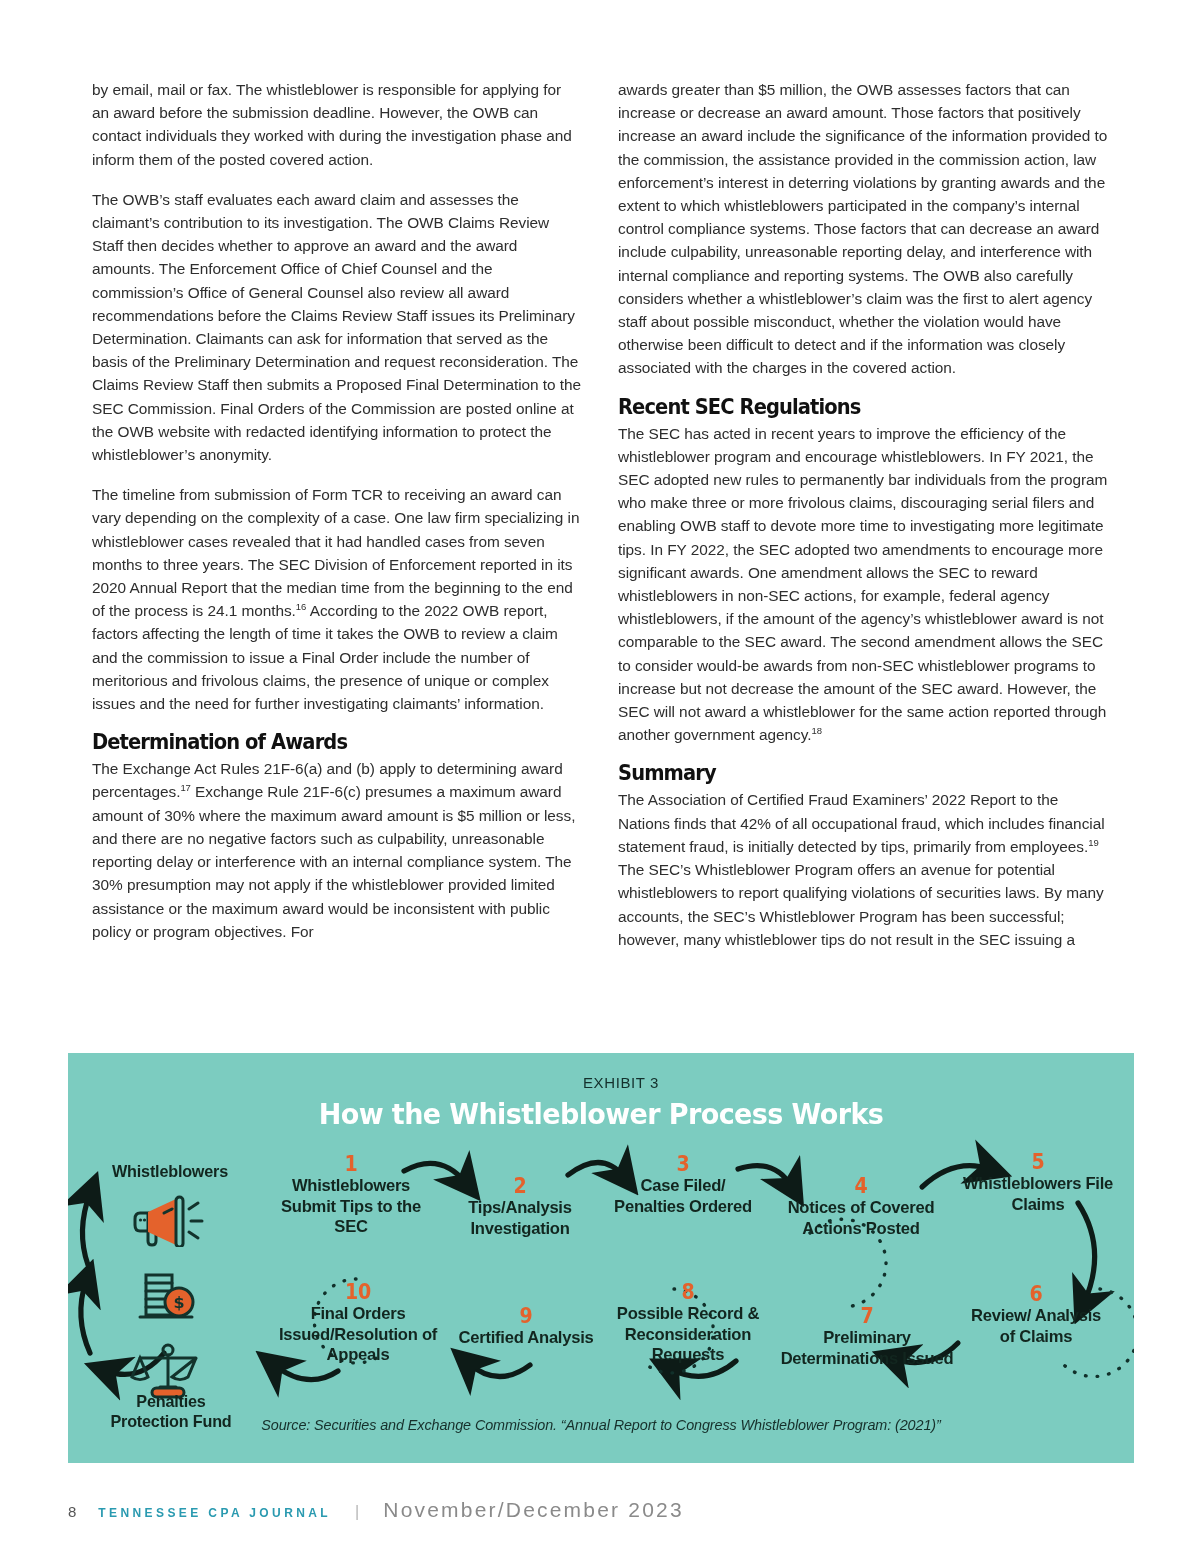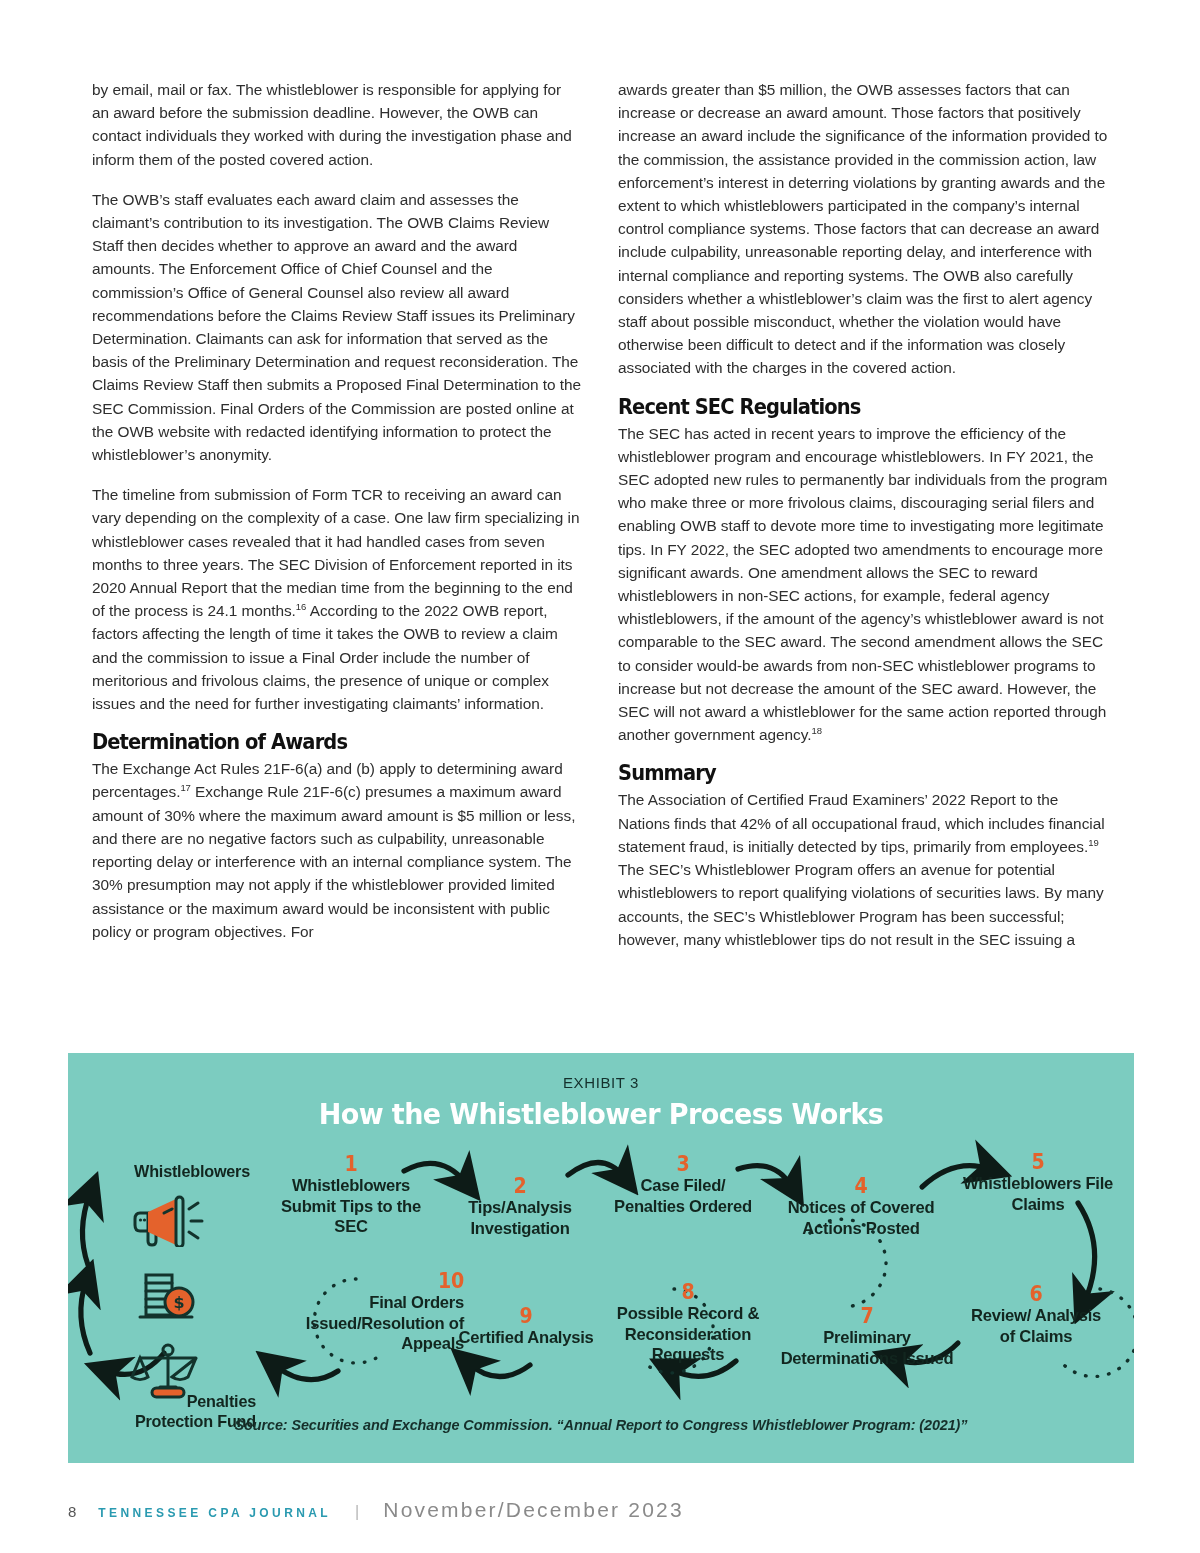--- a/index.html
+++ b/index.html
@@ -67,20 +67,21 @@
   }
   .exhibit-label {
     position: absolute;
     top: 21px;
     left: 0;
     width: 100%;
     text-align: center;
     font-size: 15px;
     color: #14302c;
     letter-spacing: 0.6px;
+    padding-left: 20px;
   }
   .exhibit-title {
     position: absolute;
     top: 45px;
     left: 0;
     width: 100%;
     text-align: center;
     font-family: "DejaVu Sans", sans-serif;
     font-weight: 700;
     font-size: 27px;
@@ -117,41 +118,40 @@
     font-family: "DejaVu Sans", sans-serif;
     color: #E4622C;
     font-size: 19px;
     font-weight: 700;
     line-height: 17px;
     margin-bottom: 4px;
     transform: scaleY(1.12);
   }
   .side-label {
     position: absolute;
-    text-align: right;
+    text-align: center;
     color: #12261f;
     font-weight: 700;
     font-size: 16.2px;
     line-height: 20px;
     letter-spacing: -0.2px;
   }
 
   .icon-slot { position: absolute; }
 
   .source {
     position: absolute;
     left: 0;
     top: 364px;
     width: 100%;
     text-align: center;
     font-style: italic;
     font-size: 14.4px;
     color: #16302b;
     letter-spacing: -0.1px;
-    font-weight: bold;
   }
 
   
   .footer {
     position: absolute;
     left: 68px;
     top: 1498px;
     display: flex;
     align-items: baseline;
     gap: 22px;
@@ -338,21 +338,21 @@
     <div class="step" style="left:528px; top:230px; width:184px;">
       <span class="num">8</span>
       <span>Possible Record &amp; Reconsideration Requests</span>
     </div>
 
     <div class="step" style="left:388px; top:254px; width:140px;">
       <span class="num">9</span>
       <span>Certified Analysis</span>
     </div>
 
-    <div class="step" style="left:184px; top:219px; width:212px;text-align:right;">
+    <div class="step" style="left:184px; top:230px; width:212px;">
       <span class="num">10</span>
       <span>Final Orders Issued/Resolution of Appeals</span>
     </div>
 
   </div>
 
   <div class="source">Source: Securities and Exchange Commission. “Annual Report to Congress Whistleblower Program: (2021)”</div>
 </div>
 
 <div class="footer">

